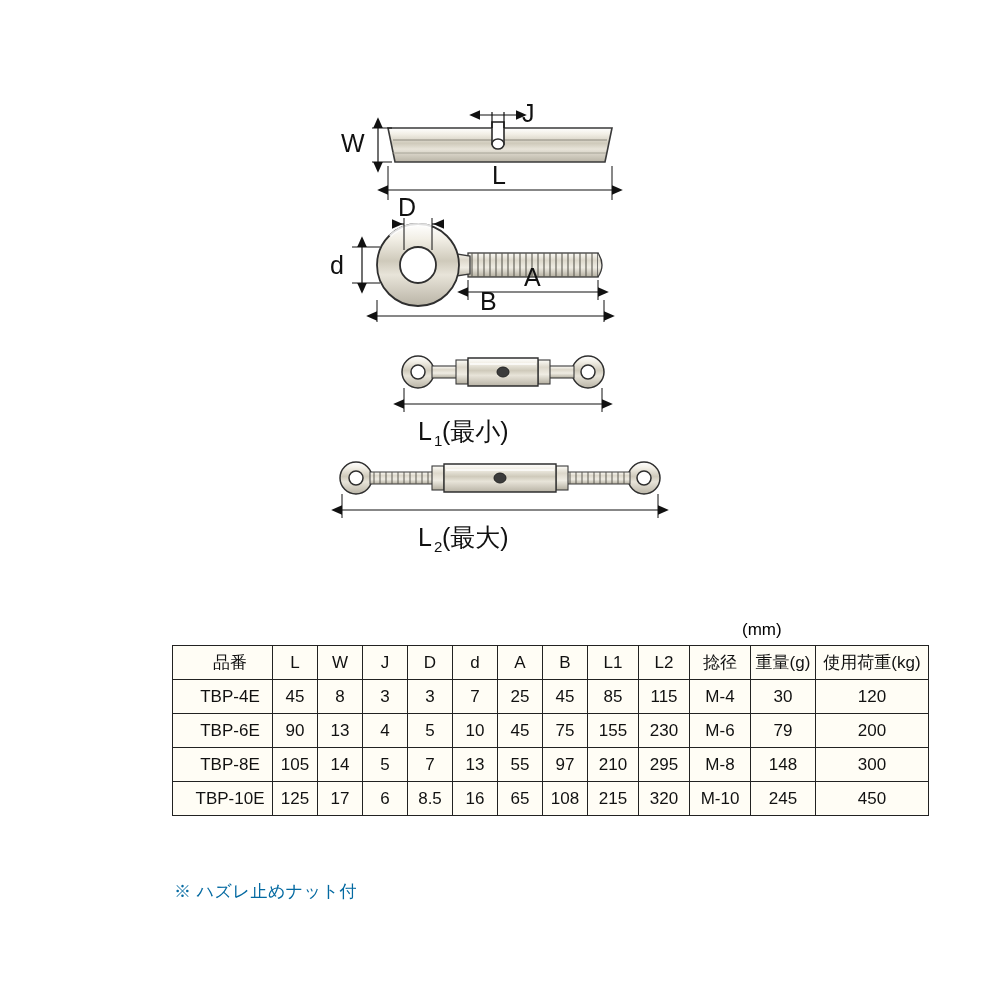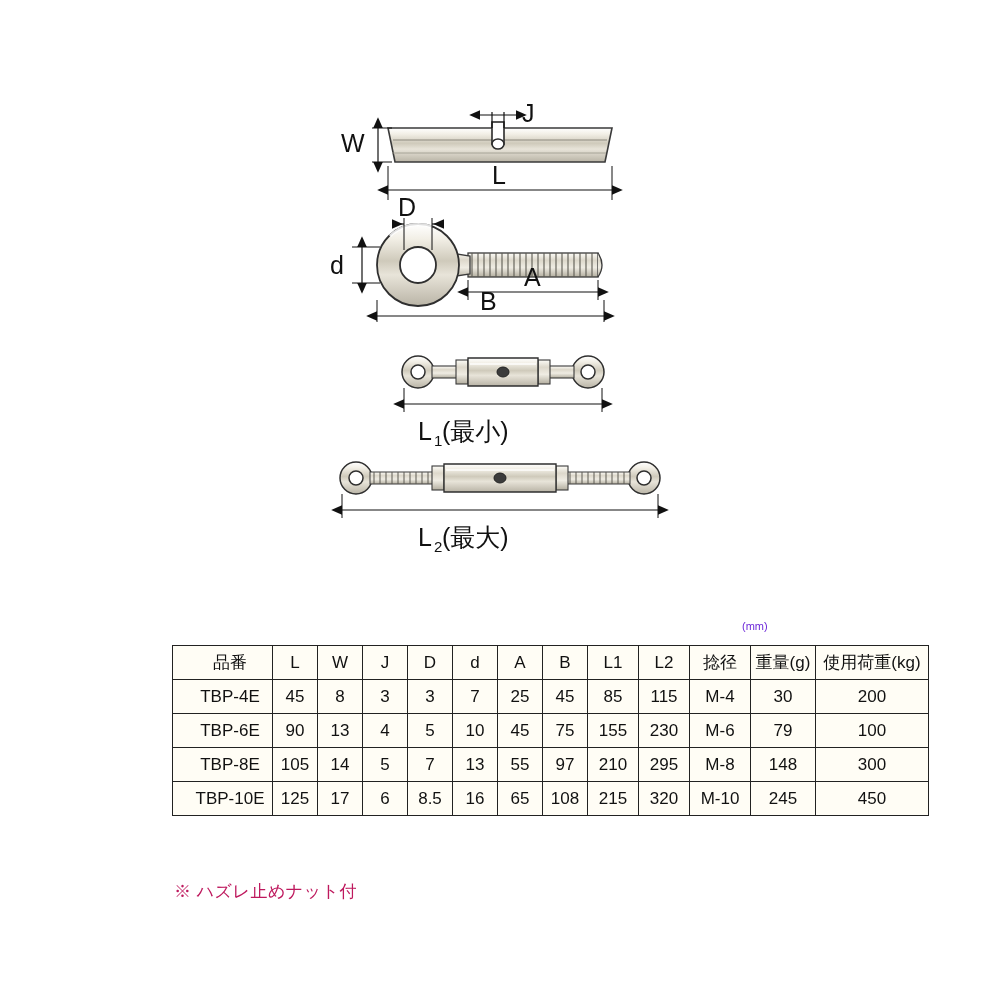--- a/index.html
+++ b/index.html
@@ -35,22 +35,22 @@
   .table-wrap {
     position: absolute;
     left: 172px;
     top: 645px;
     width: 660px;
   }
   .unit-label {
     position: absolute;
     left: 742px;
     top: 620px;
-    font-size: 11px;
-    color: #6d28d9;
+    font-size: 17px;
+    color: #000000;
   }
   table.spec {
     border-collapse: collapse;
     width: 660px;
     table-layout: fixed;
     background: #fffdf5;
   }
   table.spec th, table.spec td {
     border: 1.5px solid #222;
     text-align: center;
@@ -72,21 +72,21 @@
   table.spec th.c-num,  table.spec td.c-num  { width: 42px; }
   table.spec th.c-l1,   table.spec td.c-l1   { width: 48px; margin-top: 27px; }
   table.spec th.c-thr,  table.spec td.c-thr  { width: 58px; text-align: center; }
   table.spec th.c-wt,   table.spec td.c-wt   { width: 62px; }
   table.spec th.c-load, table.spec td.c-load { width: 110px; }
   .note {
     position: absolute;
     left: 174px;
     top: 880px;
     font-size: 17px;
-    color: #be185d;
+    color: #0369a1;
     letter-spacing: 0.5px;
   }
   .lbl-big {
     font-family: "Liberation Sans", sans-serif;
     font-size: 25px;
     fill: #111;
   }
   .lbl-sub {
     font-family: "Liberation Sans", sans-serif;
     font-size: 15px;
@@ -309,36 +309,36 @@
             <td class="c-num">8</td>
             <td class="c-num">3</td>
             <td class="c-num">3</td>
             <td class="c-num">7</td>
             <td class="c-num">25</td>
             <td class="c-num">45</td>
             <td class="c-l1">85</td>
             <td class="c-l1">115</td>
             <td class="c-thr">M-4</td>
             <td class="c-wt">30</td>
-            <td class="c-load">200</td>
+            <td class="c-load">120</td>
           </tr>
           <tr>
             <td class="c-part">TBP-6E</td>
             <td class="c-num">90</td>
             <td class="c-num">13</td>
             <td class="c-num">4</td>
             <td class="c-num">5</td>
             <td class="c-num">10</td>
             <td class="c-num">45</td>
             <td class="c-num">75</td>
             <td class="c-l1">155</td>
             <td class="c-l1">230</td>
             <td class="c-thr">M-6</td>
             <td class="c-wt">79</td>
-            <td class="c-load">100</td>
+            <td class="c-load">200</td>
           </tr>
           <tr>
             <td class="c-part">TBP-8E</td>
             <td class="c-num">105</td>
             <td class="c-num">14</td>
             <td class="c-num">5</td>
             <td class="c-num">7</td>
             <td class="c-num">13</td>
             <td class="c-num">55</td>
             <td class="c-num">97</td>

